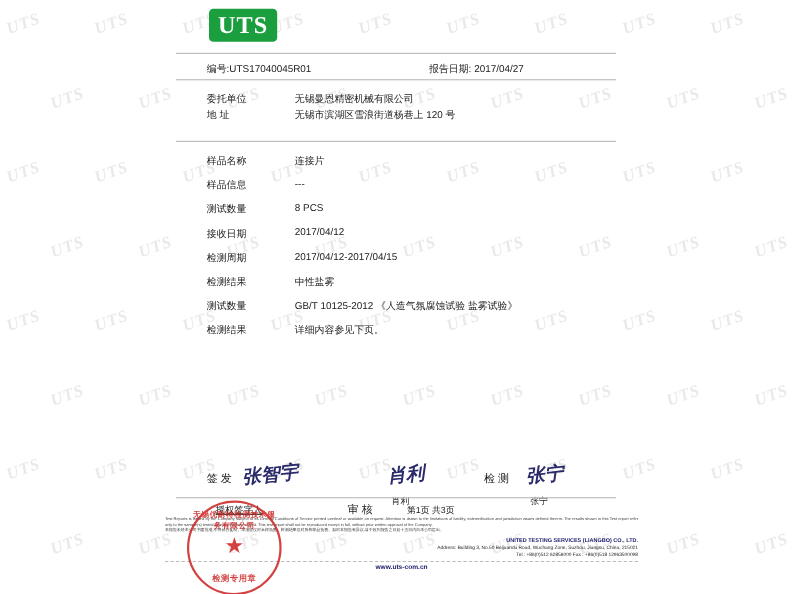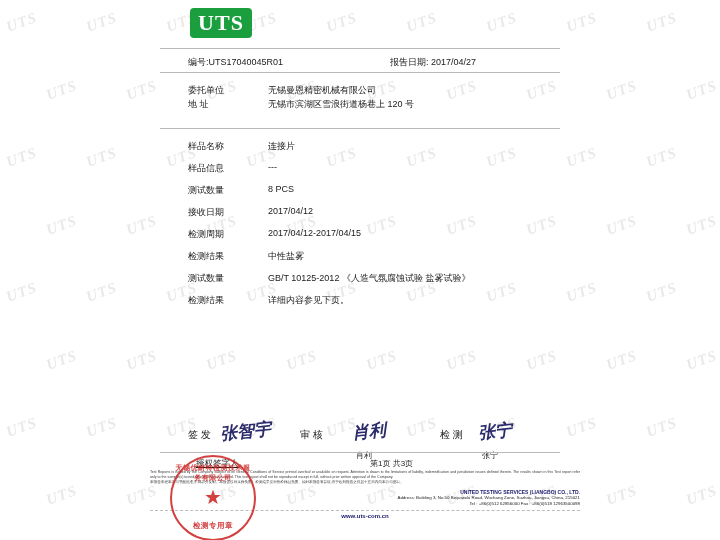--- a/index.html
+++ b/index.html
@@ -374,21 +374,21 @@
     </div>
     <div class="kv" style="left:188px; top:294px;">
       <span class="k">检测结果</span>
       <span class="v">详细内容参见下页。</span>
     </div>
 
     <div class="sig-row">
       <span class="sig-label" style="left:28px;">签  发</span>
       <span class="sig-hand" style="left:60px;">张智宇</span>
 
-      <span class="sig-label" style="left:140px;">审  核</span>
+      <span class="sig-label" style="left:156px;margin-top:28px;">审  核</span>
       <span class="sig-hand" style="left:192px;">肖利</span>
       <span class="sig-name" style="left:196px;">肖利</span>
 
       <span class="sig-label" style="left:280px;">检  测</span>
       <span class="sig-hand" style="left:318px;">张宁</span>
       <span class="sig-name" style="left:322px;">张宁</span>
     </div>
 
     <div class="hr hr4"></div>
 

